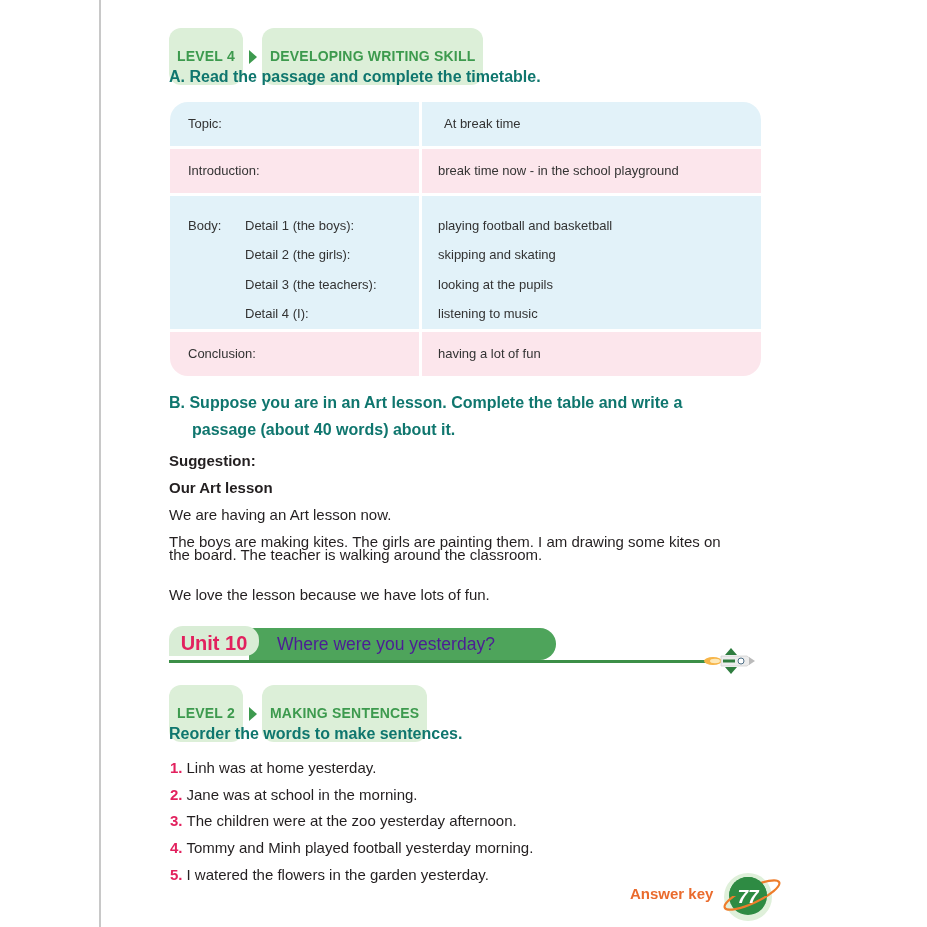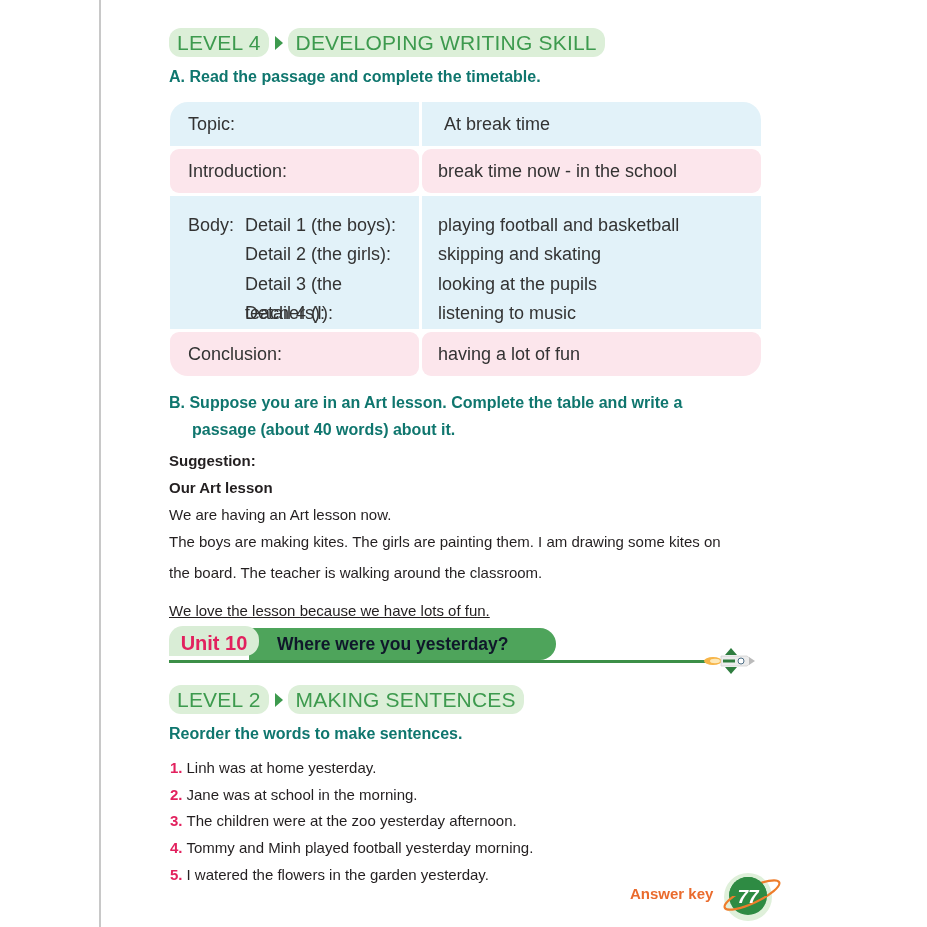--- a/index.html
+++ b/index.html
@@ -4,35 +4,35 @@
 <style>
   html, body { margin: 0; padding: 0; }
   body {
     width: 927px; height: 927px; background: #ffffff; position: relative; overflow: hidden;
     font-family: "Liberation Sans", sans-serif; color: #231f20;
   }
   .page-rule { position: absolute; left: 99px; top: 0; width: 2px; height: 927px; background: #c8c8c8; }
 
   .level-row { position: absolute; left: 169px; display: flex; align-items: center; }
   .pill {
-    background: #dcefd8; color: #3d9a4e; font-weight: normal; font-size: 21px;
-    border-radius: 12px; padding: 4px 8px; height: 21px; line-height: 21px; letter-spacing: 0.2px;
+    background: #dcefd8; color: #3d9a4e; font-weight: bold; font-size: 14px;
+    border-radius: 12px; padding: 18px 8px; height: 21px; line-height: 21px; letter-spacing: 0.2px;
   }
   .arrow { width: 0; height: 0; border-top: 7px solid transparent; border-bottom: 7px solid transparent;
     border-left: 8px solid #3d9a4e; margin: 0 5px 0 6px; }
 
   .heading { position: absolute; left: 169px; font-weight: bold; font-size: 16px; color: #0f766e; }
 
   .table { position: absolute; left: 170px; top: 102px; width: 591px; }
   .trow { display: flex; margin-bottom: 3px; }
-  .trow .c1, .trow .c2 { box-sizing: border-box; font-size: 18px; color: #333; }
+  .trow .c1, .trow .c2 { box-sizing: border-box; font-size: 13px; color: #333; }
   .trow .c1 { width: 249px; padding-left: 18px; margin-right: 3px; }
   .trow .c2 { flex: 1; padding-left: 16px; }
   .blue .c1, .blue .c2 { background: #e2f2f9; }
-  .pink .c1, .pink .c2 { background: #fce6ec; border-radius: 9px; }
+  .pink .c1, .pink .c2 { background: #fce6ec; }
   .r-topic .c1, .r-topic .c2, .r-intro .c1, .r-intro .c2, .r-concl .c1, .r-concl .c2 { height: 44px; line-height: 44px; }
   .r-topic .c2 { border-top-right-radius: 18px; padding-left: 22px; }
   .r-topic .c1 { border-top-left-radius: 18px; }
   .r-concl .c1 { border-bottom-left-radius: 18px; }
   .r-concl .c2 { border-bottom-right-radius: 18px; }
   .r-body .c1, .r-body .c2 { height: 133px; padding-top: 15px; }
   .body-grid { display: grid; grid-template-columns: 57px auto; row-gap: 0; }
   .body-grid div { height: 29.3px; line-height: 29.3px; }
   .body-vals div { height: 29.3px; line-height: 29.3px; }
 
@@ -41,21 +41,21 @@
 
   .unit-banner { position: absolute; left: 169px; top: 626px; width: 600px; height: 44px; }
   .unit-label {
     position: absolute; left: 0; top: 0; height: 30px; width: 90px; background: #d9edd6;
     border-top-left-radius: 14px; border-top-right-radius: 14px; border-bottom-right-radius: 14px;
     color: #e2215e; font-weight: bold; font-size: 20px; line-height: 34px; text-align: center; z-index: 2;
   }
   .unit-title {
     position: absolute; left: 80px; top: 2px; height: 32px; width: 307px; background: #4ea45b;
     border-top-right-radius: 16px; border-bottom-right-radius: 16px;
-    color: #0f172a; font-weight: bold; font-size: 17.5px; line-height: 32px; padding-left: 28px; box-sizing: border-box;
+    color: #4c1d95; font-weight: normal; font-size: 17.5px; line-height: 32px; padding-left: 28px; box-sizing: border-box;
   }
   .unit-line { position: absolute; left: 0; top: 34px; width: 545px; height: 3px; background: #3c8f47; }
   .rocket { position: absolute; left: 534px; top: 18px; }
 
   .ol { position: absolute; left: 170px; top: 755px; font-size: 15px; }
   .ol .li { height: 26.7px; line-height: 26.7px; }
   .num { color: #e2215e; font-weight: bold; margin-right: 4px; }
 
   .answer-key { position: absolute; left: 630px; top: 885px; color: #ea6b2d; font-weight: bold; font-size: 15px; }
   .page-badge { position: absolute; left: 718px; top: 870px; }
@@ -107,22 +107,22 @@
     <div class="c2">having a lot of fun</div>
   </div>
 </div>
 
 <div class="heading" style="top:394px;">B. Suppose you are in an Art lesson. Complete the table and write  a</div>
 <div class="heading" style="top:421px; left:192px;">passage (about 40 words) about it.</div>
 <div class="para bold" style="top:452px;">Suggestion:</div>
 <div class="para bold" style="top:479px;">Our Art lesson</div>
 <div class="para" style="top:506px;">We are having an Art lesson now.</div>
 <div class="para" style="top:533px;">The boys are making kites. The girls are painting them. I am drawing some kites on</div>
-<div class="para" style="top:564px;">the board. The teacher is walking around the classroom.</div>
-<div class="para" style="top:602px;text-decoration:underline;">We love the lesson because we have lots of fun.</div>
+<div class="para" style="top:546px;">the board. The teacher is walking around the classroom.</div>
+<div class="para" style="top:586px;">We love the lesson because we have lots of fun.</div>
 
 <div class="unit-banner">
   <div class="unit-title">Where were you yesterday?</div>
   <div class="unit-label">Unit 10</div>
   <div class="unit-line"></div>
   <svg class="rocket" width="60" height="34" viewBox="0 0 60 34">
     <ellipse cx="10" cy="17" rx="9" ry="4" fill="#f7b548"></ellipse>
     <ellipse cx="12" cy="17" rx="5" ry="2.2" fill="#fde8b8"></ellipse>
     <polygon points="28,4 22,11 34,11" fill="#2f7d3f"></polygon>
     <polygon points="28,30 22,23 34,23" fill="#2f7d3f"></polygon>

